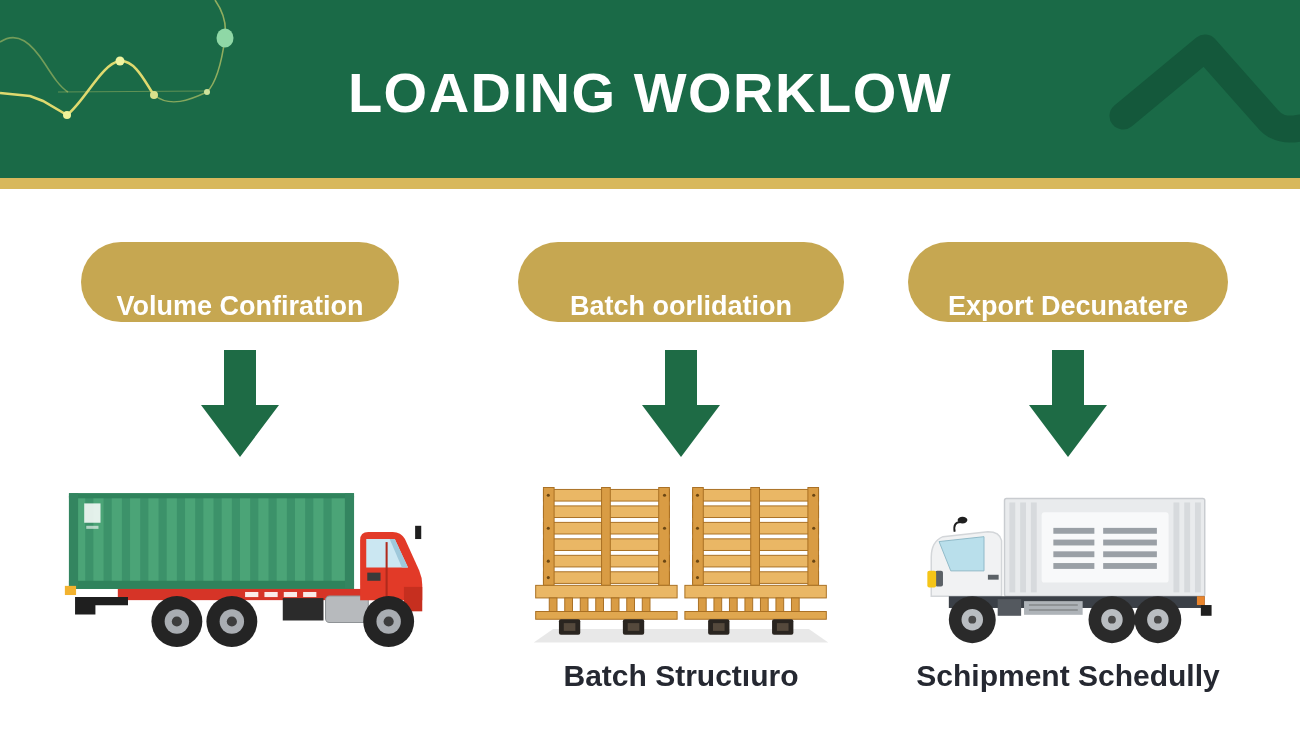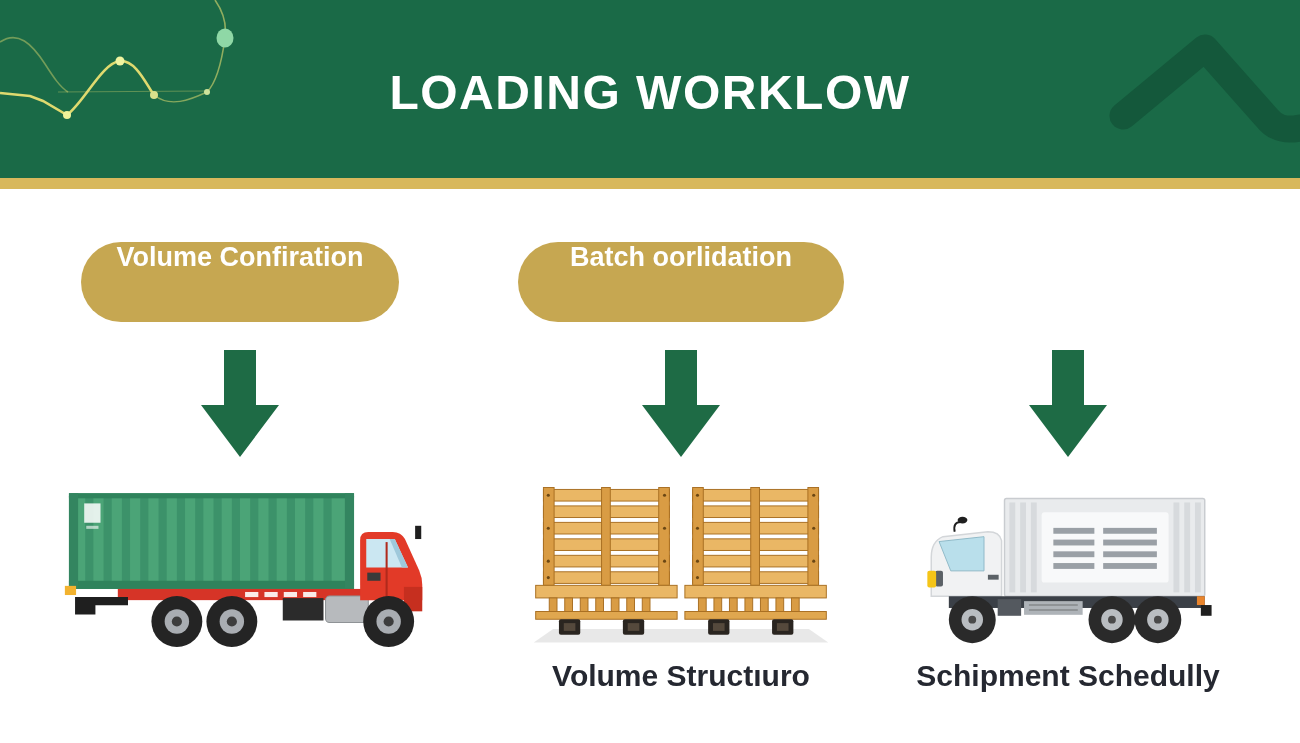--- a/index.html
+++ b/index.html
@@ -16,34 +16,34 @@
     --background:#FFFFFF;
   }
   *{margin:0;padding:0;box-sizing:border-box;}
   html,body{width:1300px;height:743px;overflow:hidden;background:var(--background);
     font-family:"Liberation Sans","DejaVu Sans",sans-serif;}
   .canvas{position:relative;width:1300px;height:743px;background:var(--background);overflow:hidden;}
 
   
   .header-band{position:absolute;left:0;top:0;width:1300px;height:178px;background:var(--header-green);
     display:flex;align-items:center;justify-content:center;overflow:hidden;}
-  .page-title{color:var(--title-text);font-size:48px;font-weight:bold;letter-spacing:1.5px;
+  .page-title{color:var(--title-text);font-size:56px;font-weight:bold;letter-spacing:1.5px;
     padding-top:6px;white-space:nowrap;}
   .decor-left{position:absolute;left:0;top:0;width:260px;height:140px;}
   .decor-right{position:absolute;right:0;top:0;width:215px;height:178px;}
   .gold-stripe{position:absolute;left:0;top:178px;width:1300px;height:11px;background:var(--stripe-gold);}
 
   
   .col{position:absolute;top:189px;width:400px;height:554px;}
   .col-1{left:40px;}
   .col-2{left:481px;}
   .col-3{left:868px;}
 
   .pill{position:absolute;top:53px;left:50%;transform:translateX(-50%);height:80px;border-radius:40px;
-    background:var(--pill-gold);display:flex;align-items:flex-start;justify-content:center;
+    background:var(--pill-gold);display:flex;align-items:flex-end;justify-content:center;
     color:var(--pill-text);font-size:27px;font-weight:bold;white-space:nowrap;padding:0 34px;}
   .col-1 .pill{min-width:318px;}
   .col-2 .pill{min-width:326px;}
   .col-3 .pill{min-width:320px;}
 
   .arrow{position:absolute;top:161px;left:50%;transform:translateX(-50%);}
 
   .art{position:absolute;top:292px;left:50%;transform:translateX(-50%);}
 
   .caption{position:absolute;top:470px;left:50%;transform:translateX(-50%);
@@ -235,24 +235,27 @@
         </g>
         <g fill="#55493C">
           <rect x="39" y="146" width="12" height="8"></rect>
             <rect x="105" y="146" width="12" height="8"></rect>
           <rect x="193" y="146" width="12" height="8"></rect>
             <rect x="259" y="146" width="12" height="8"></rect>
         </g>
       </svg>
     </div>
 
-    <div class="caption">Volume Structıuro</div>
+    <div class="caption">Batch Structıuro</div>
   </section>
 
   <section class="col col-3">
+    <div class="pill">
+      <span>Export Decunatere</span>
+    </div>
 
     <svg class="arrow" width="78" height="107" viewBox="0 0 78 107">
       <polygon points="23,0 55,0 55,55 78,55 39,107 0,55 23,55" fill="var(--arrow-green)"></polygon>
     </svg>
 
     <div class="art">
       <svg width="315" height="168" viewBox="0 0 320 172">
 
         <rect x="95" y="18" width="205" height="100" rx="2" fill="#E9EBED" stroke="#C9CCD0" stroke-width="1.5"></rect>
         <g fill="#D7DADD">

